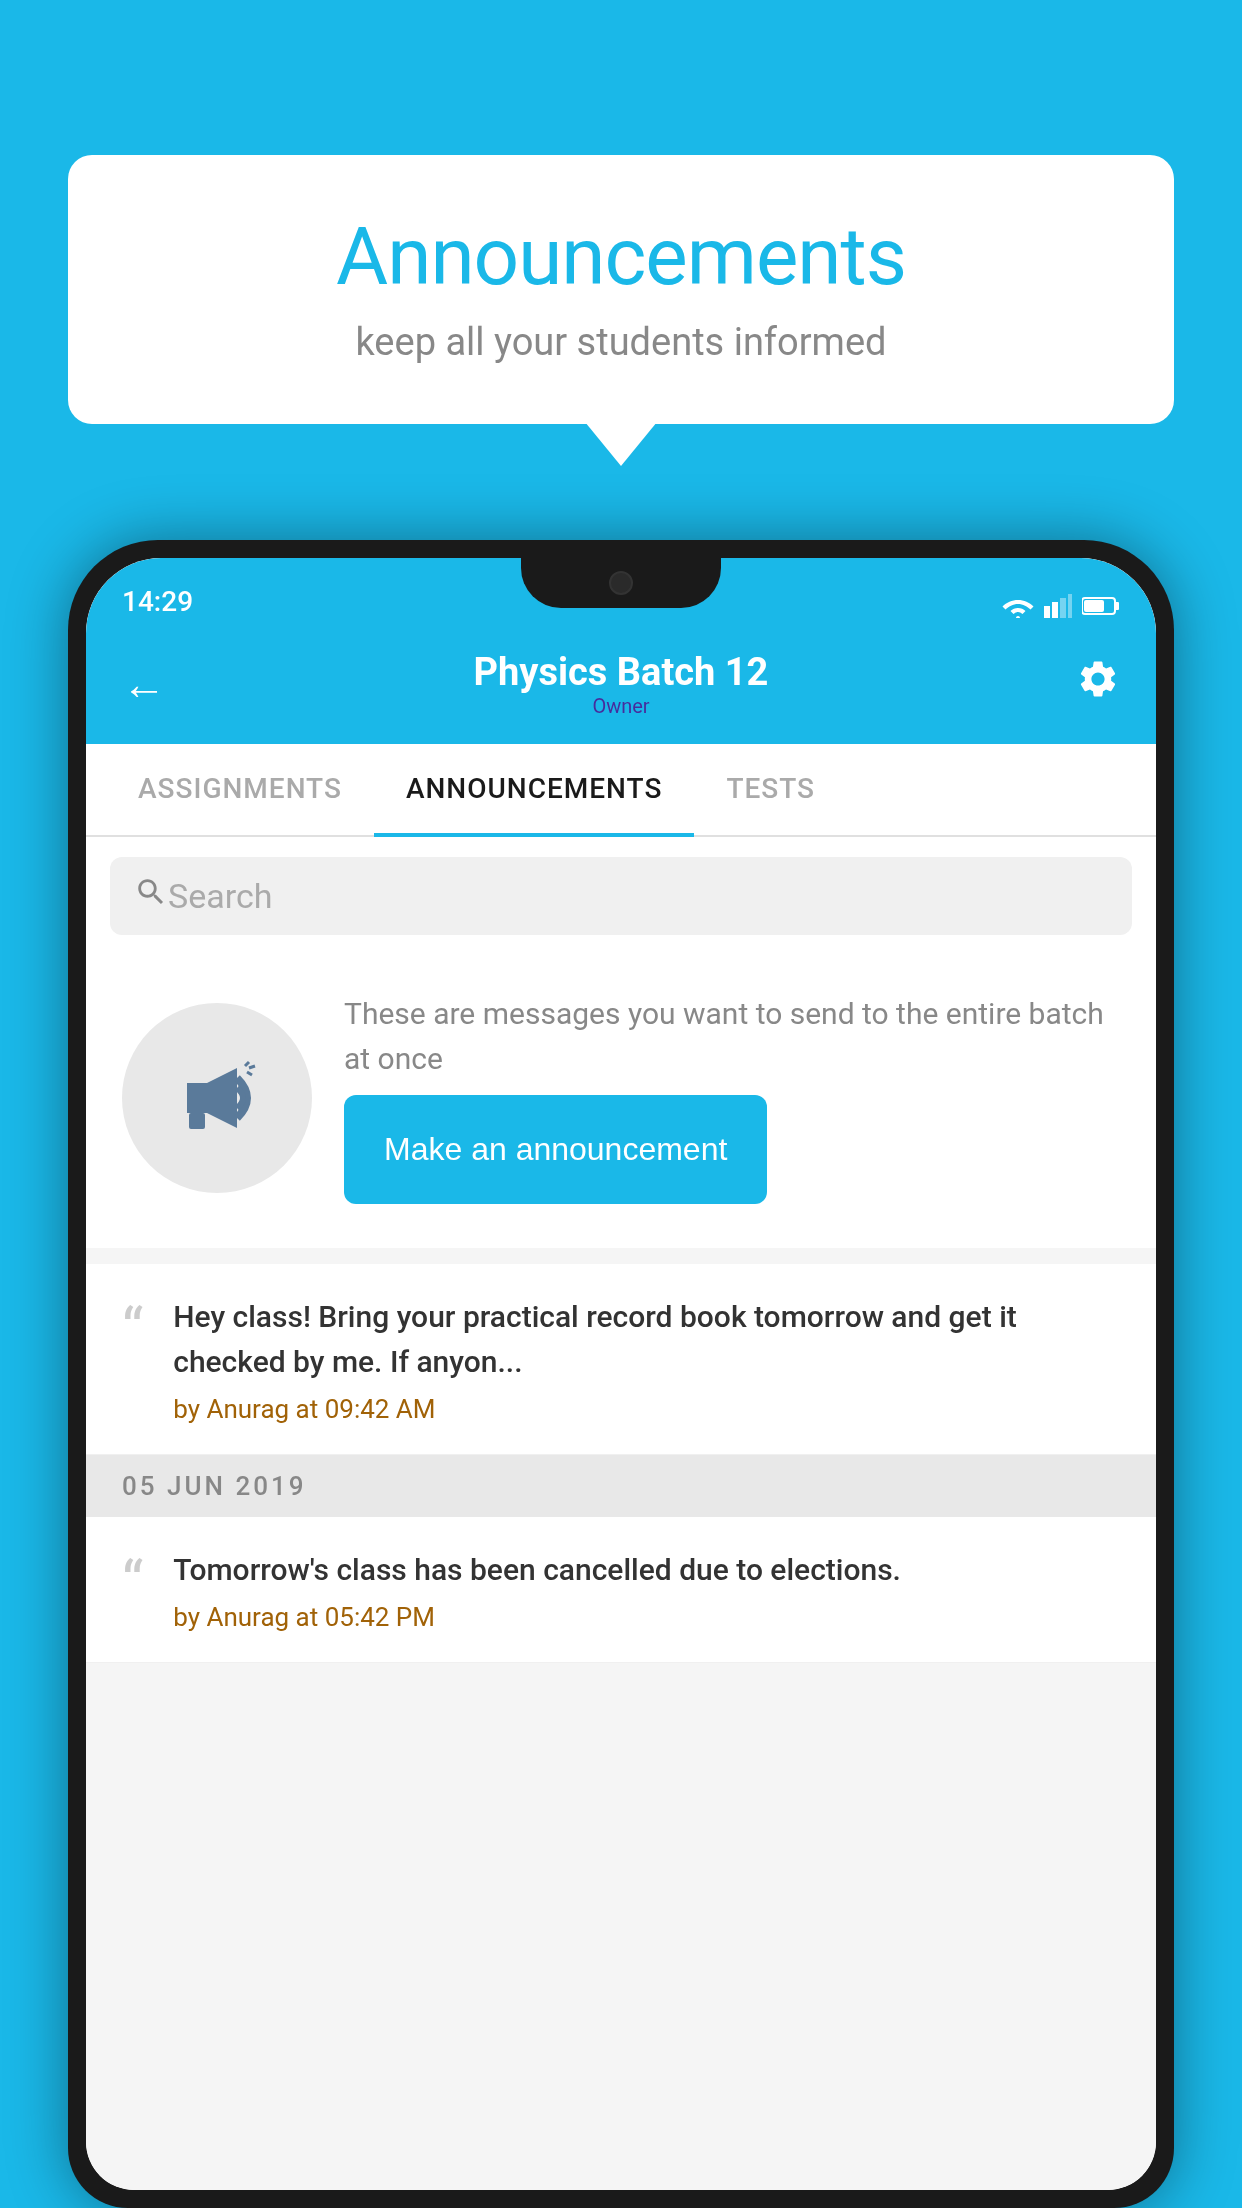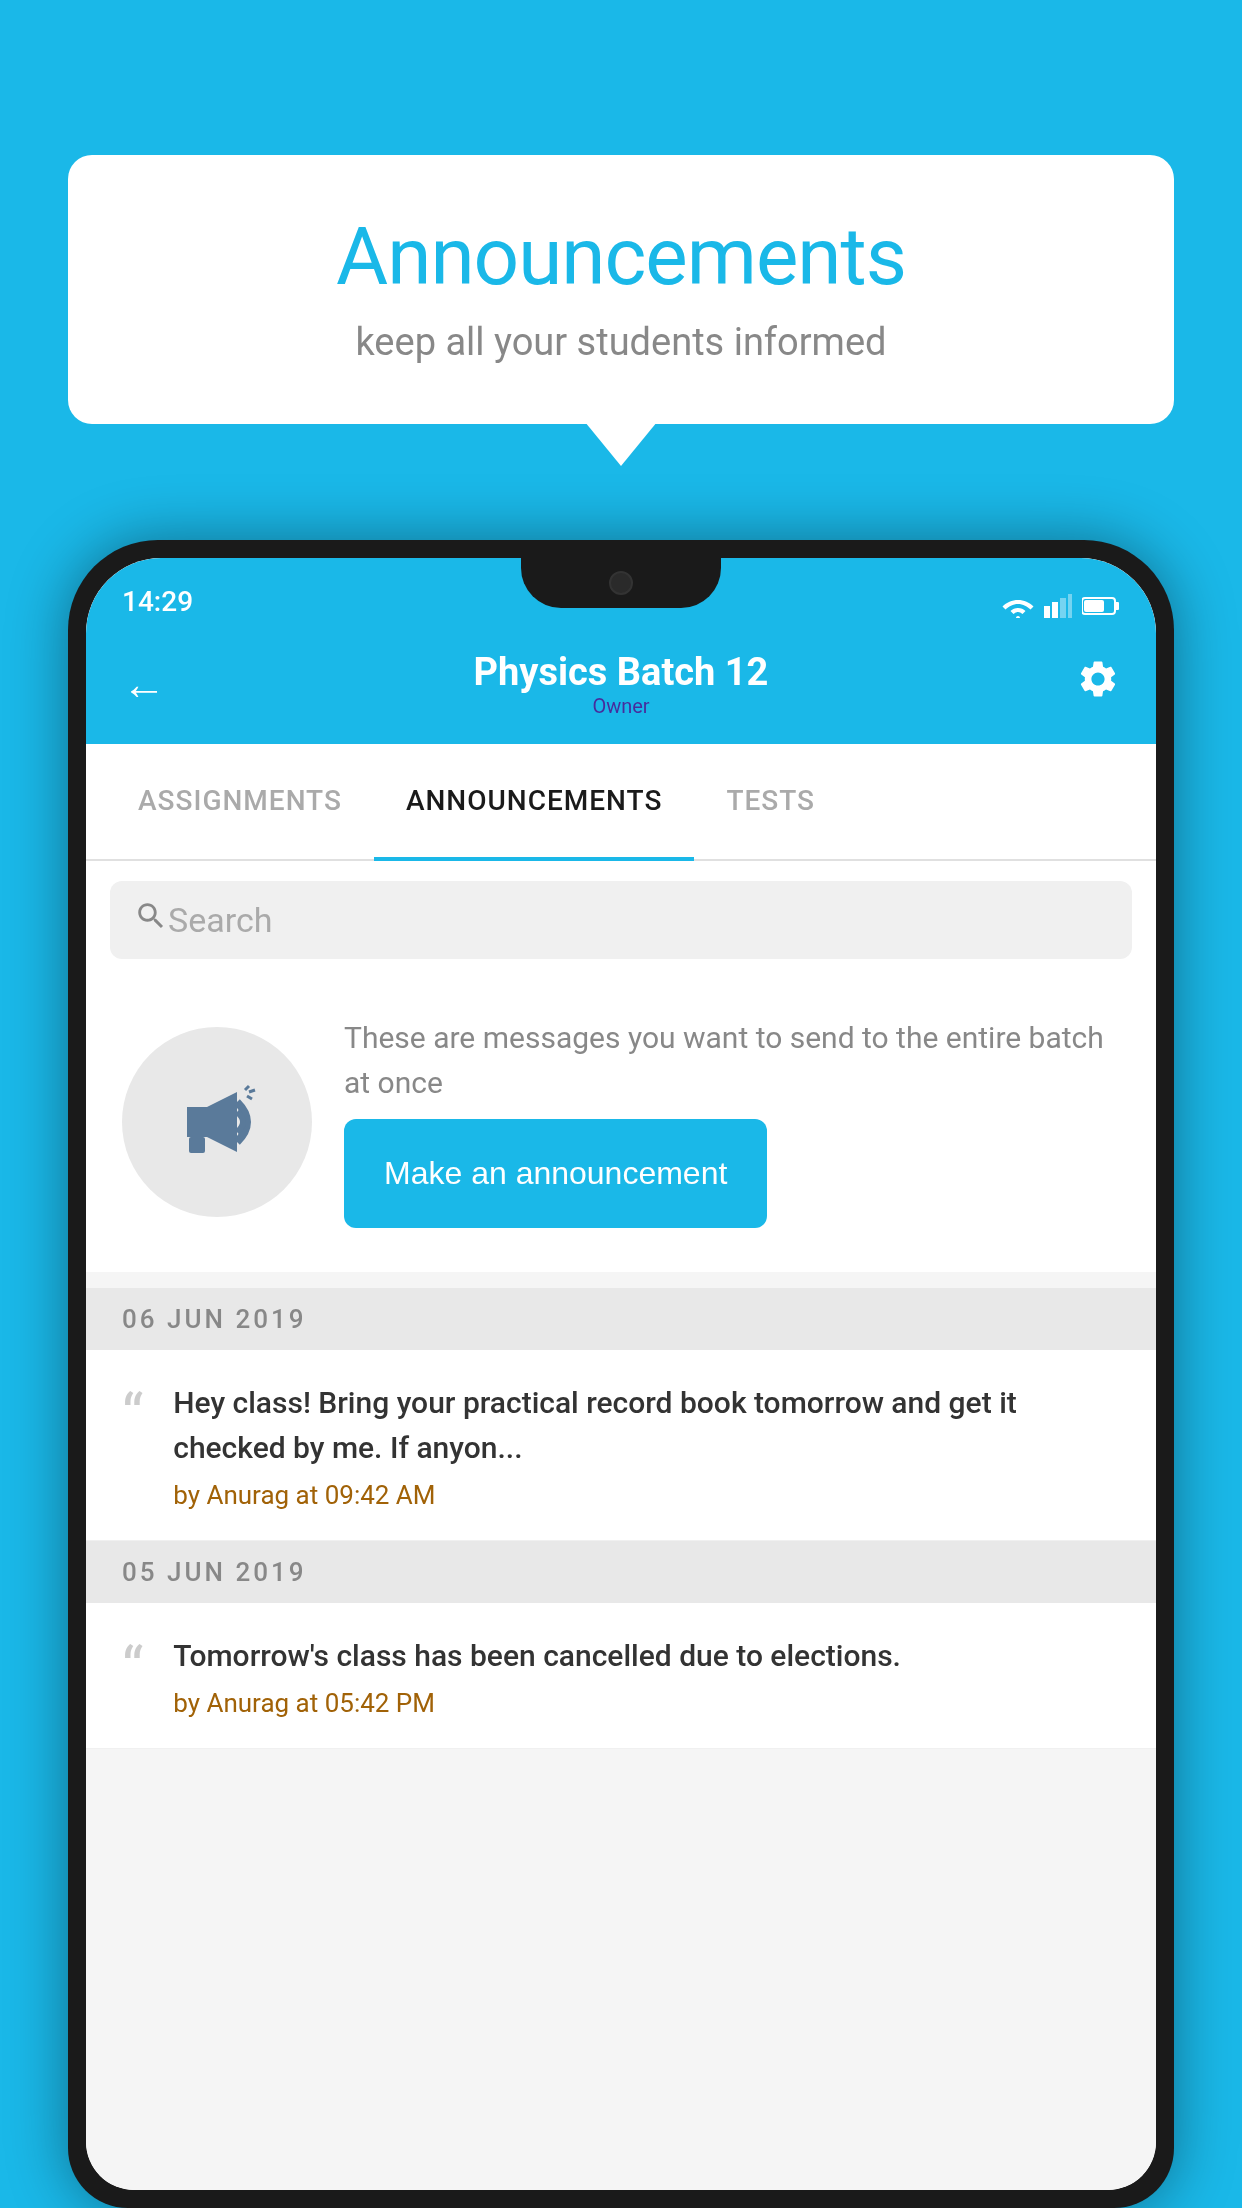--- a/index.html
+++ b/index.html
@@ -166,21 +166,21 @@
 
     
     .tabs-bar {
       background: white;
       display: flex;
       border-bottom: 2px solid #e0e0e0;
       padding: 0 20px;
     }
 
     .tab-item {
-      padding: 40px 32px;
+      padding: 28px 32px;
       font-size: 28px;
       font-weight: 500;
       color: #aaa;
       cursor: pointer;
       letter-spacing: 1px;
       border-bottom: 4px solid transparent;
       margin-bottom: -2px;
     }
 
     .tab-item.active {
@@ -406,21 +406,20 @@
               <line x1="82" y1="20" x2="88" y2="18" stroke="#5a7a9a" stroke-width="3"></line>
               <line x1="80" y1="24" x2="85" y2="27" stroke="#5a7a9a" stroke-width="3"></line>
             </svg>
           </div>
           <div class="promo-right">
             <div class="promo-text">These are messages you want to send to the entire batch at once</div>
             <button class="promo-button">Make an announcement</button>
           </div>
         </div>
 
-        <div class="date-divider">06  JUN  2019</div>
 
         <div class="announcement-item">
           <span class="quote-icon">“</span>
           <div class="announcement-content">
             <div class="announcement-text">Hey class! Bring your practical record book tomorrow and get it checked by me. If anyon...</div>
             <div class="announcement-meta">by Anurag at 09:42 AM</div>
           </div>
         </div>
 
         <div class="date-divider">05  JUN  2019</div>

